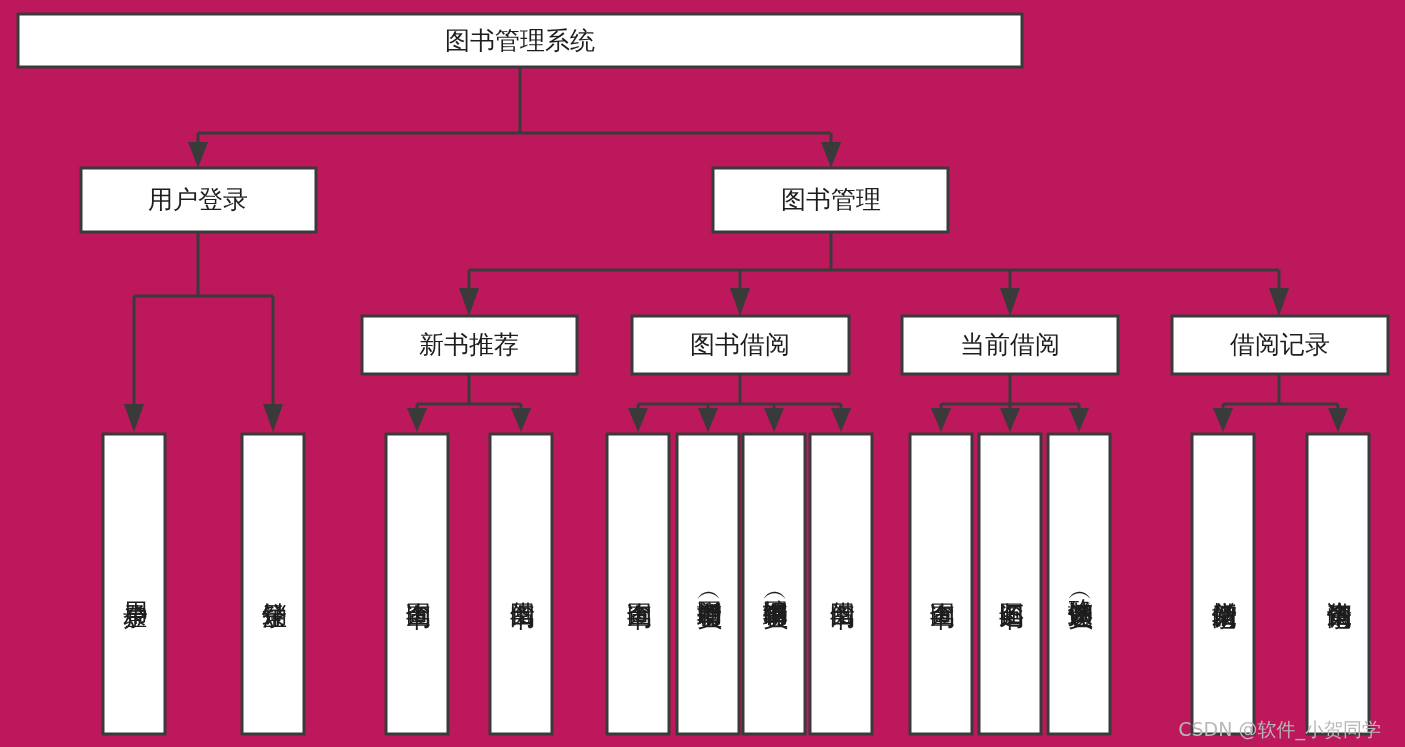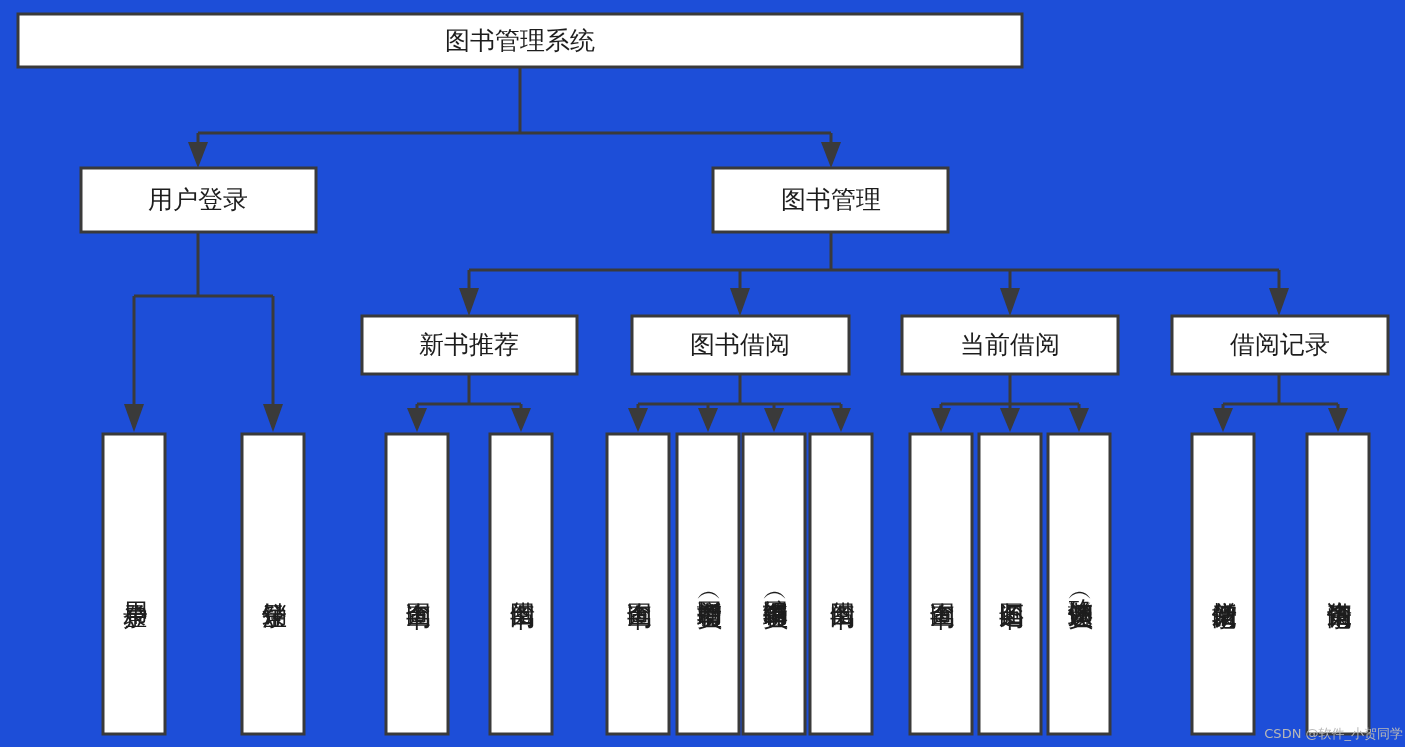--- a/index.html
+++ b/index.html
@@ -10,21 +10,21 @@
   body {
     width: 1405px;
     height: 747px;
     font-family: "DejaVu Sans", "Liberation Sans", sans-serif;
     overflow: hidden;
   }
   #diagram-root {
     position: relative;
     width: 1405px;
     height: 747px;
-    background: #1d4ed8;
+    background: #be185d;
   }
   svg#flow {
     position: absolute;
     left: 0;
     top: 0;
     width: 1405px;
     height: 747px;
     display: block;
   }
   .node-rect {
@@ -50,24 +50,24 @@
     stroke-width: 3;
     fill: none;
     stroke-linecap: butt;
   }
   .arrow-head {
     fill: #3a3a3a;
     stroke: none;
   }
   .watermark {
     position: absolute;
-    right: 2px;
+    right: 24px;
     bottom: 4px;
     font-family: "DejaVu Sans", "Liberation Sans", sans-serif;
-    font-size: 13px;
+    font-size: 19px;
     color: #b8b8b8;
     white-space: nowrap;
     pointer-events: none;
   }
 </style>
 </head>
 <body>
 
 <div id="diagram-root">
 

